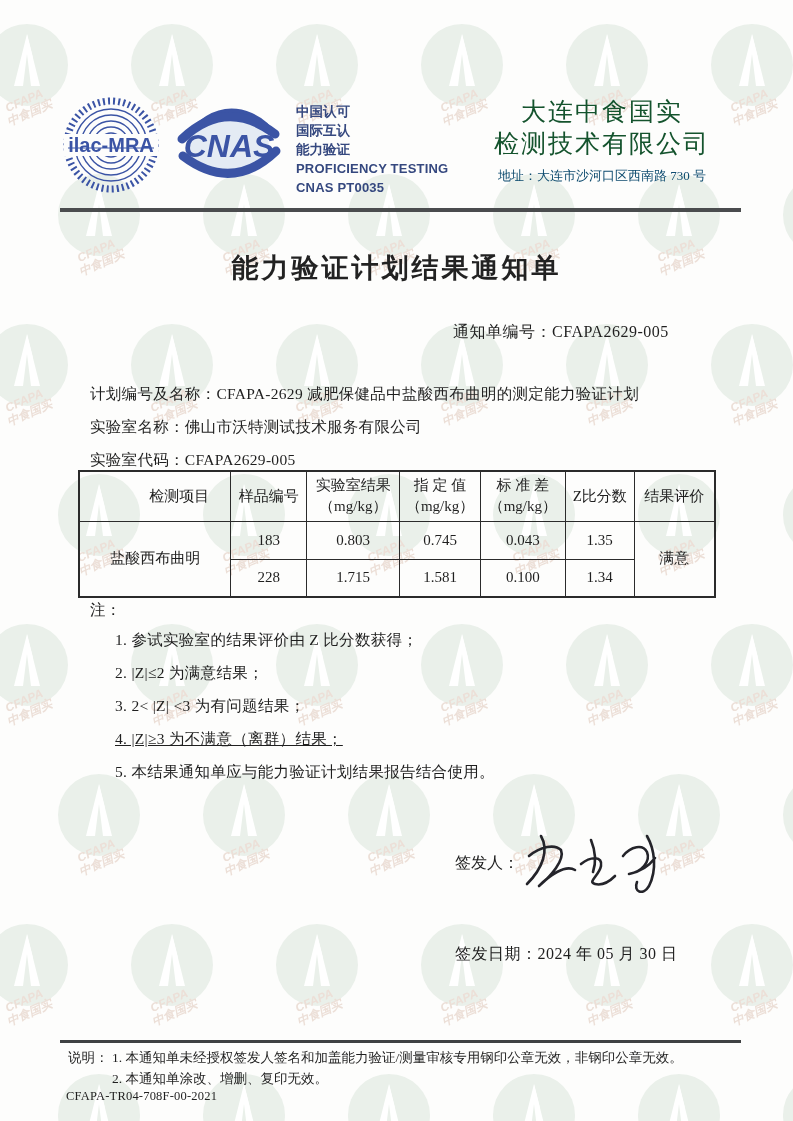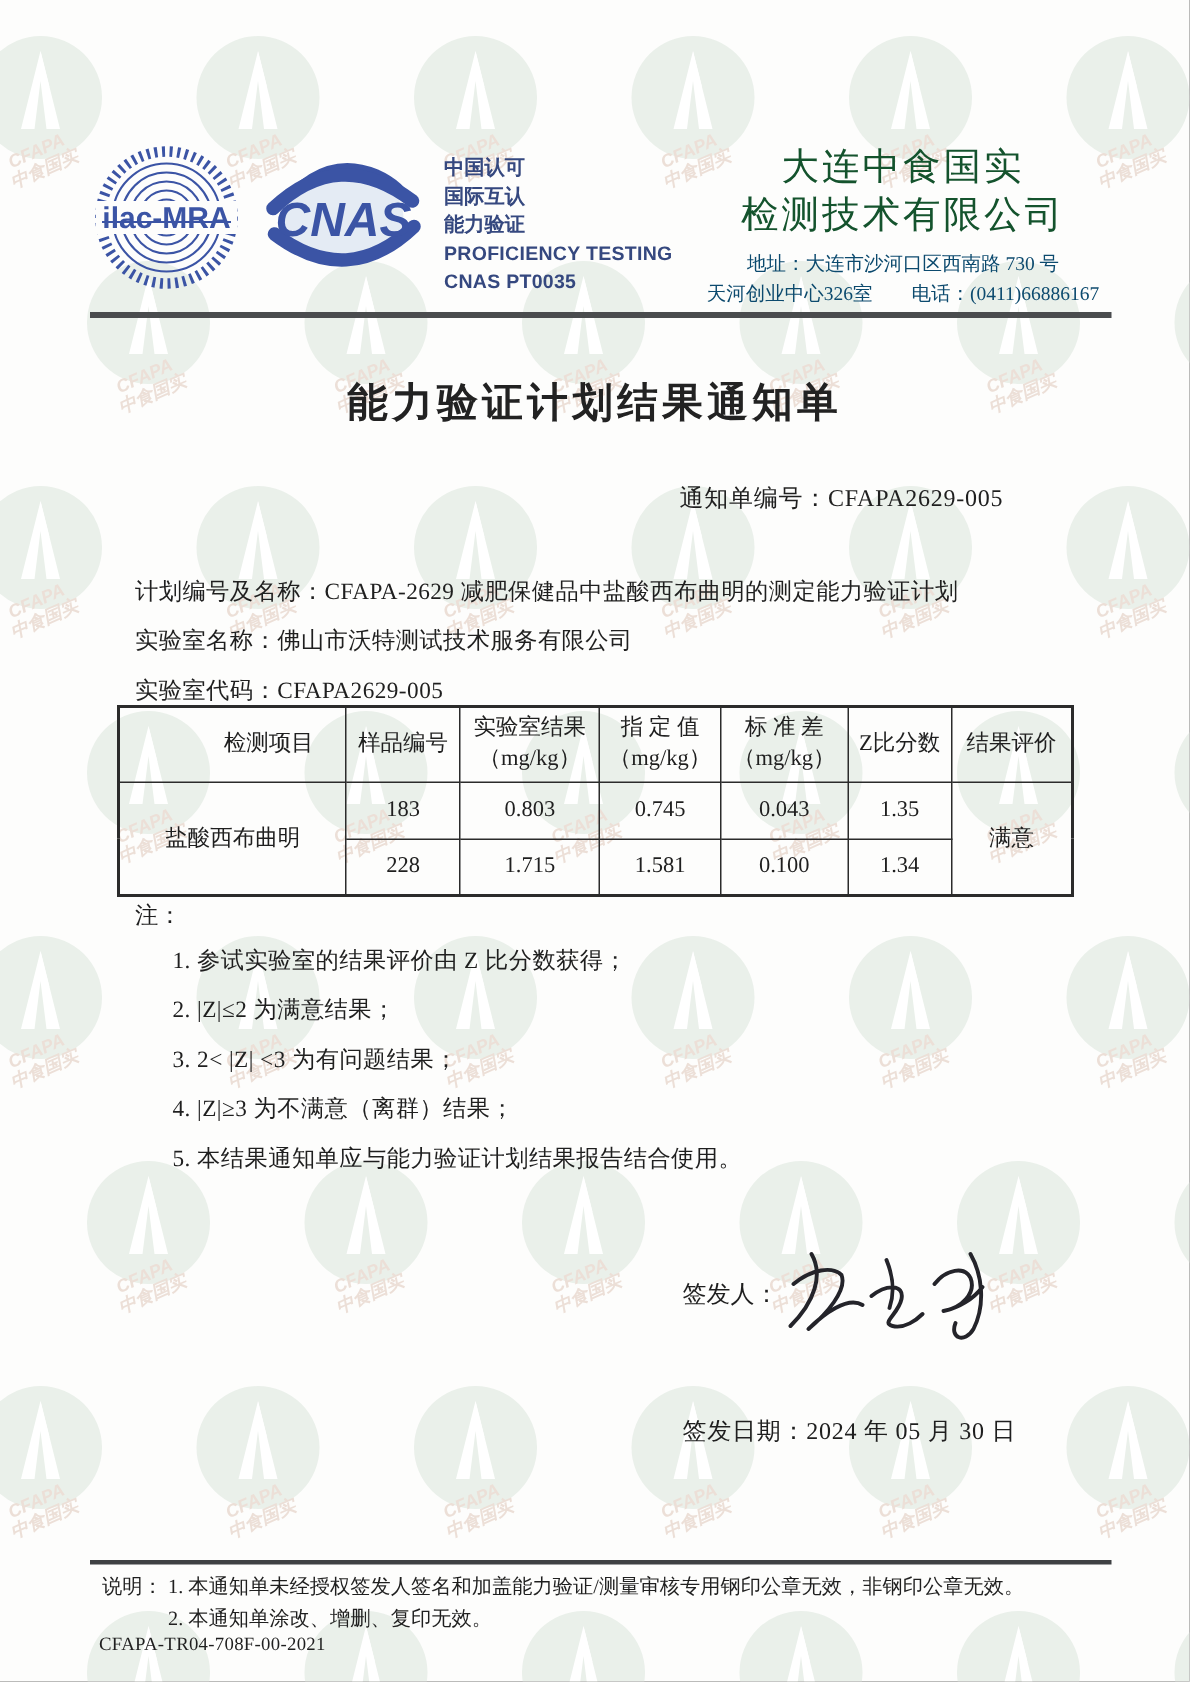--- a/index.html
+++ b/index.html
@@ -75,21 +75,21 @@
   }
   thead tr{height:50px;}
   tbody tr{height:38px;}
   .th-l1,.th-l2{display:block;line-height:21px;}
   .c0{width:18.2%;padding-left:48px;} .c1{width:12.8%;} .c2{width:15.8%;}
   .c3{width:13.6%;margin-top:44px;} .c4{width:14.4%;} .c5{width:11.6%;} .c6{width:13.6%;}
 
   
   .notes-label{left:90px;top:600px;font-size:15.5px;}
   .note-item{left:115px;font-size:15.5px;letter-spacing:.3px;white-space:nowrap;}
-  .n0{top:630px;} .n1{top:663px;} .n2{top:696px;} .n3{top:729px;} .n4{top:762px;}
+  .n0{top:630px;} .n1{top:663px;} .n2{top:696px;} .n3{top:729px;text-decoration:underline;} .n4{top:762px;}
 
   
   .signer-label{left:455px;top:853px;font-size:16px;}
   .signature{left:515px;top:820px;}
   .sign-date{left:455px;top:944px;font-size:16px;letter-spacing:.5px;}
 
   
   .ft-rule{left:60px;top:1040px;width:681px;height:3px;background:#3f4143;}
   .ft-label{left:68px;top:1049px;font-size:13.5px;}
   .ft-line1{left:112px;top:1049px;font-size:13.5px;white-space:nowrap;}
@@ -642,21 +642,20 @@
         <span>能力验证</span><br>
         <span class="en">PROFICIENCY TESTING</span><br>
         <span class="en">CNAS PT0035</span>
       </span>
     </div>
 
     <div class="abs company">
       <div class="company-name">大连中食国实</div>
       <div class="company-name">检测技术有限公司</div>
       <div class="company-addr">地址：大连市沙河口区西南路 730 号</div>
-      <div class="company-addr" style="margin-top:0;">天河创业中心326室　　电话：(0411)66886167</div>
     </div>
 
     <div class="abs hdr-rule"></div>
 
     <div class="abs doc-title">能力验证计划结果通知单</div>
 
     <div class="abs notice-no">
       <span>通知单编号：</span><span>CFAPA2629-005</span>
     </div>
 

